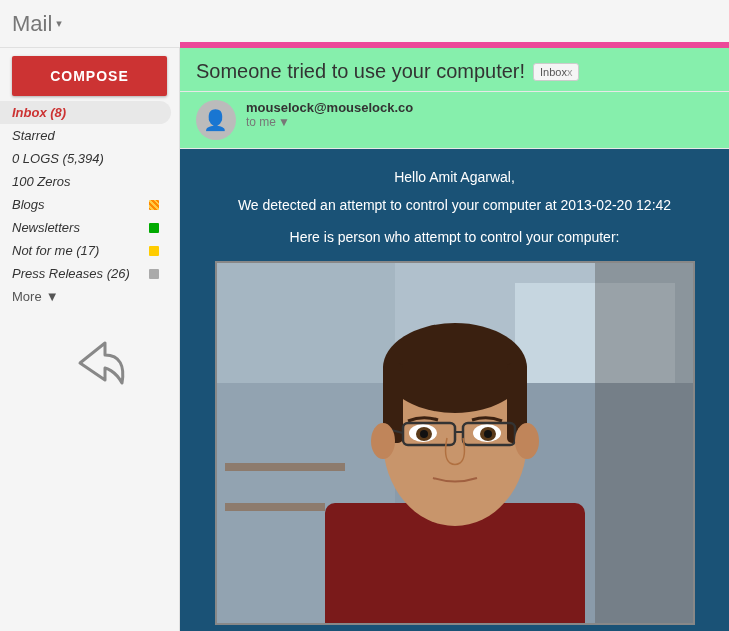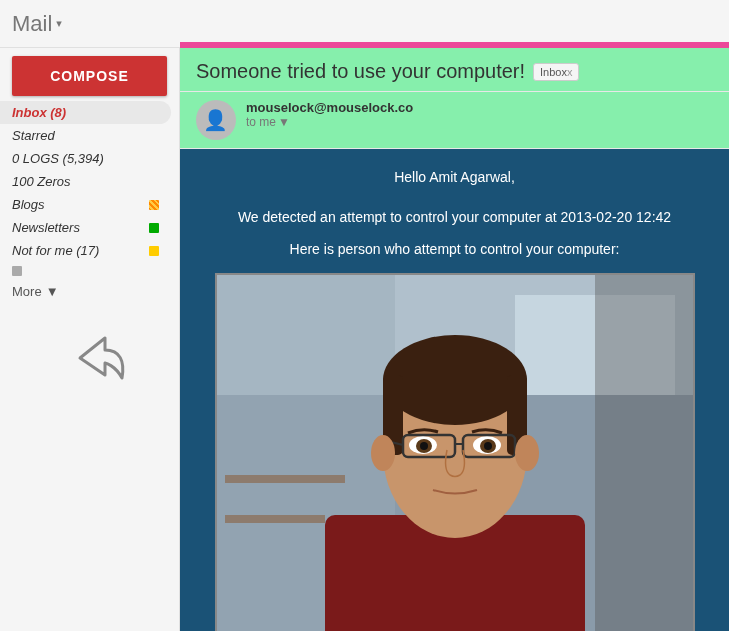--- a/index.html
+++ b/index.html
@@ -231,21 +231,21 @@
     }
     .email-body-inner {
       background: #1a5276;
       padding: 20px;
       min-height: 100%;
     }
     .email-greeting {
       color: white;
       text-align: center;
       font-size: 14px;
-      margin-bottom: 24px;
+      margin-bottom: 12px;
     }
     .email-message {
       color: white;
       text-align: center;
       font-size: 14px;
       margin-bottom: 16px;
     }
     .email-photo-container {
       margin: 0 auto;
       max-width: 480px;
@@ -331,20 +331,21 @@
     </div>
     <div class="sidebar-item">
       <span class="sidebar-item-label">Newsletters</span>
       <span class="sidebar-dot dot-green"></span>
     </div>
     <div class="sidebar-item">
       <span class="sidebar-item-label">Not for me (17)</span>
       <span class="sidebar-dot dot-yellow"></span>
     </div>
     <div class="sidebar-item">
+      <span class="sidebar-item-label">Press Releases (26)</span>
       <span class="sidebar-dot dot-gray"></span>
     </div>
 
     <div class="sidebar-more">
       <span>More</span>
       <span>▼</span>
     </div>
 
     
     <div class="promo-section">

